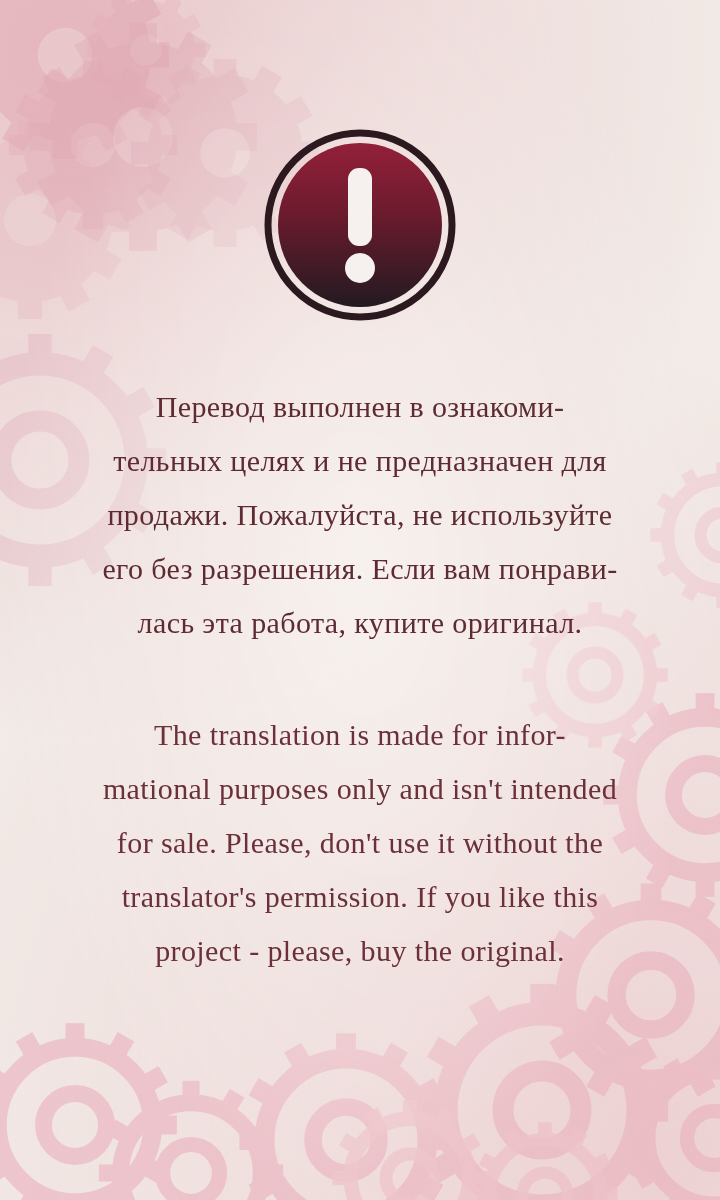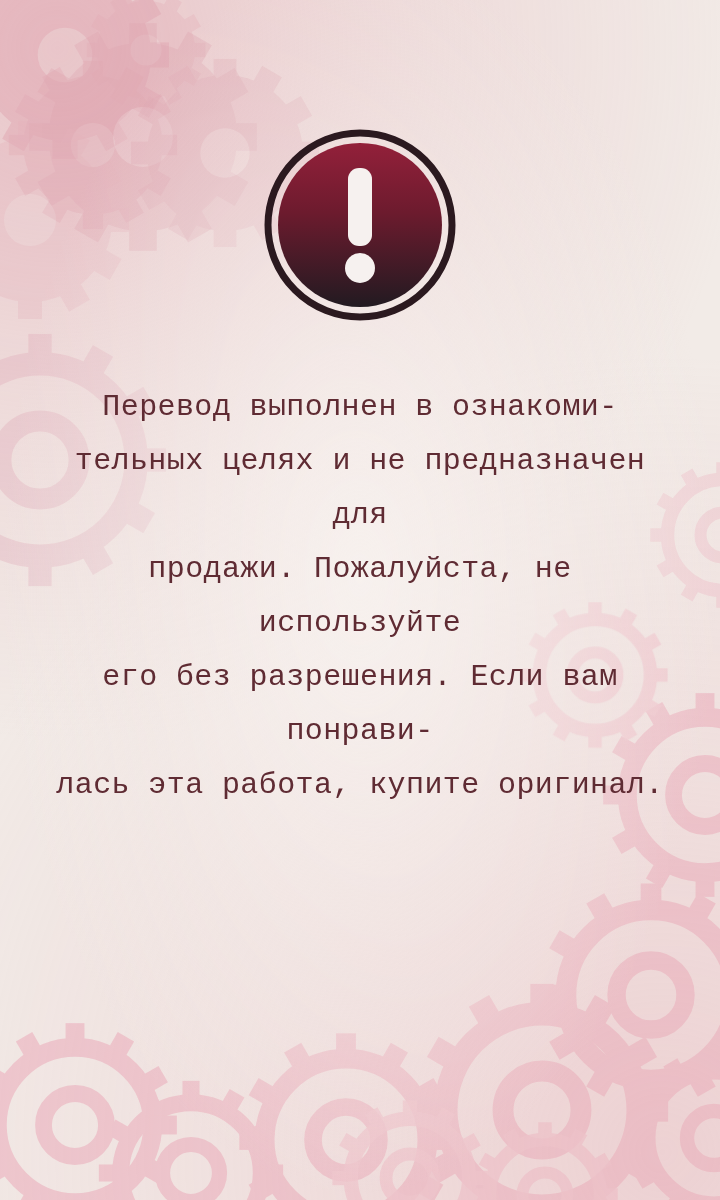--- a/index.html
+++ b/index.html
@@ -62,21 +62,21 @@
   .text-block {
     position: absolute;
     left: 50%;
     transform: translateX(-50%);
     top: 380px;
     width: 640px;
     text-align: center;
   }
   .para {
     color: #6a3038;
-    font-family: Liberation Mono, monospace;
+    font-family: Liberation Serif, serif;
     font-size: 30px;
     line-height: 54px;
     letter-spacing: 0.4px;
     white-space: pre-line;
   }
   .para.ru {
     color: #5f2b33;
   }
   .para.en {
     color: #6b3039;
@@ -191,15 +191,20 @@
       </svg>
     </div>
   </div>
 
   <div class="text-block">
     <div class="para ru">Перевод выполнен в ознакоми-
 тельных целях и не предназначен для
 продажи. Пожалуйста, не используйте
 его без разрешения. Если вам понрави-
 лась эта работа, купите оригинал.</div>
+    <div class="para en">The translation is made for infor-
+mational purposes only and isn't intended
+for sale. Please, don't use it without the
+translator's permission. If you like this
+project - please, buy the original.</div>
   </div>
 
 </div>
 
 </body></html>

